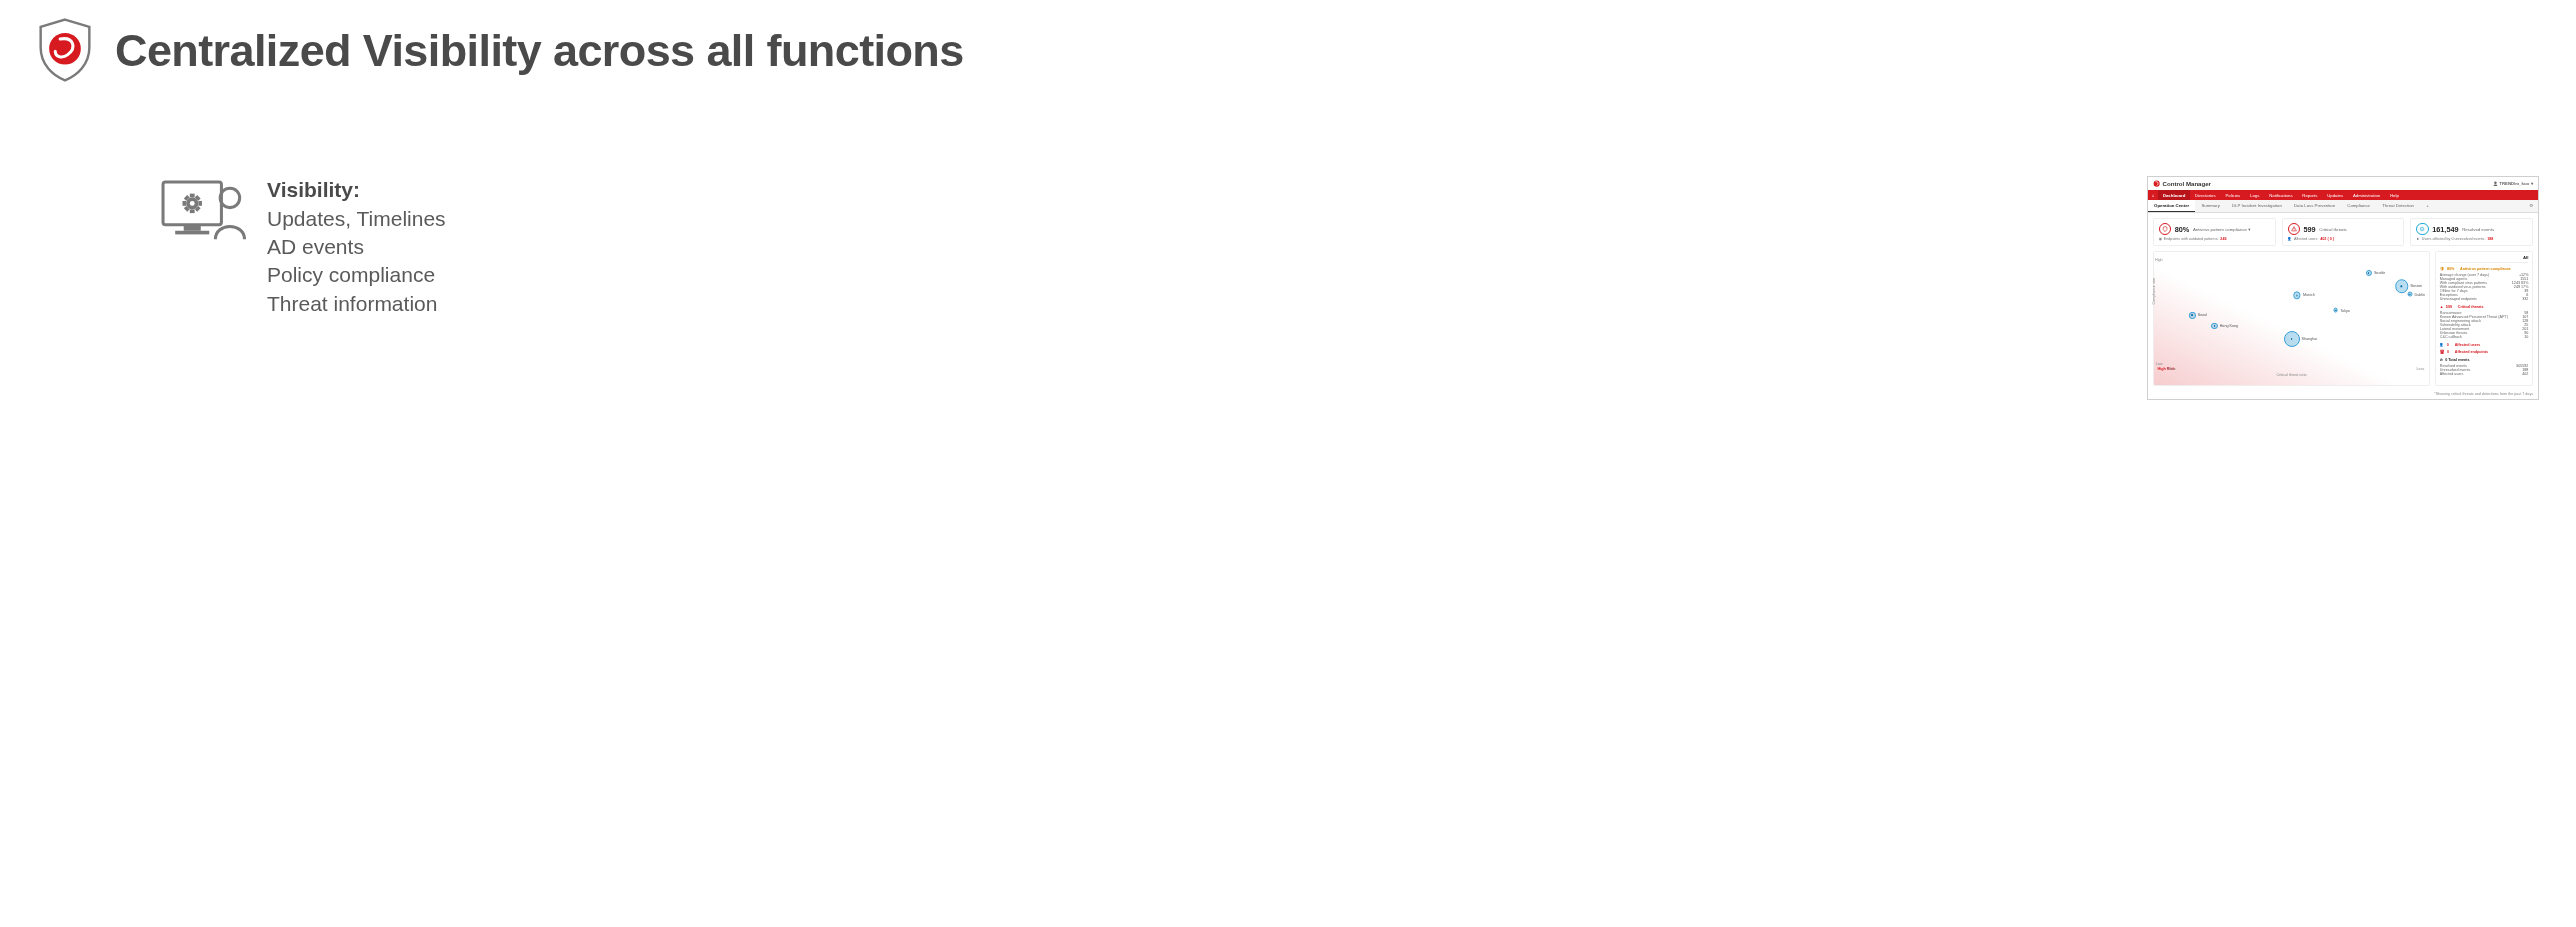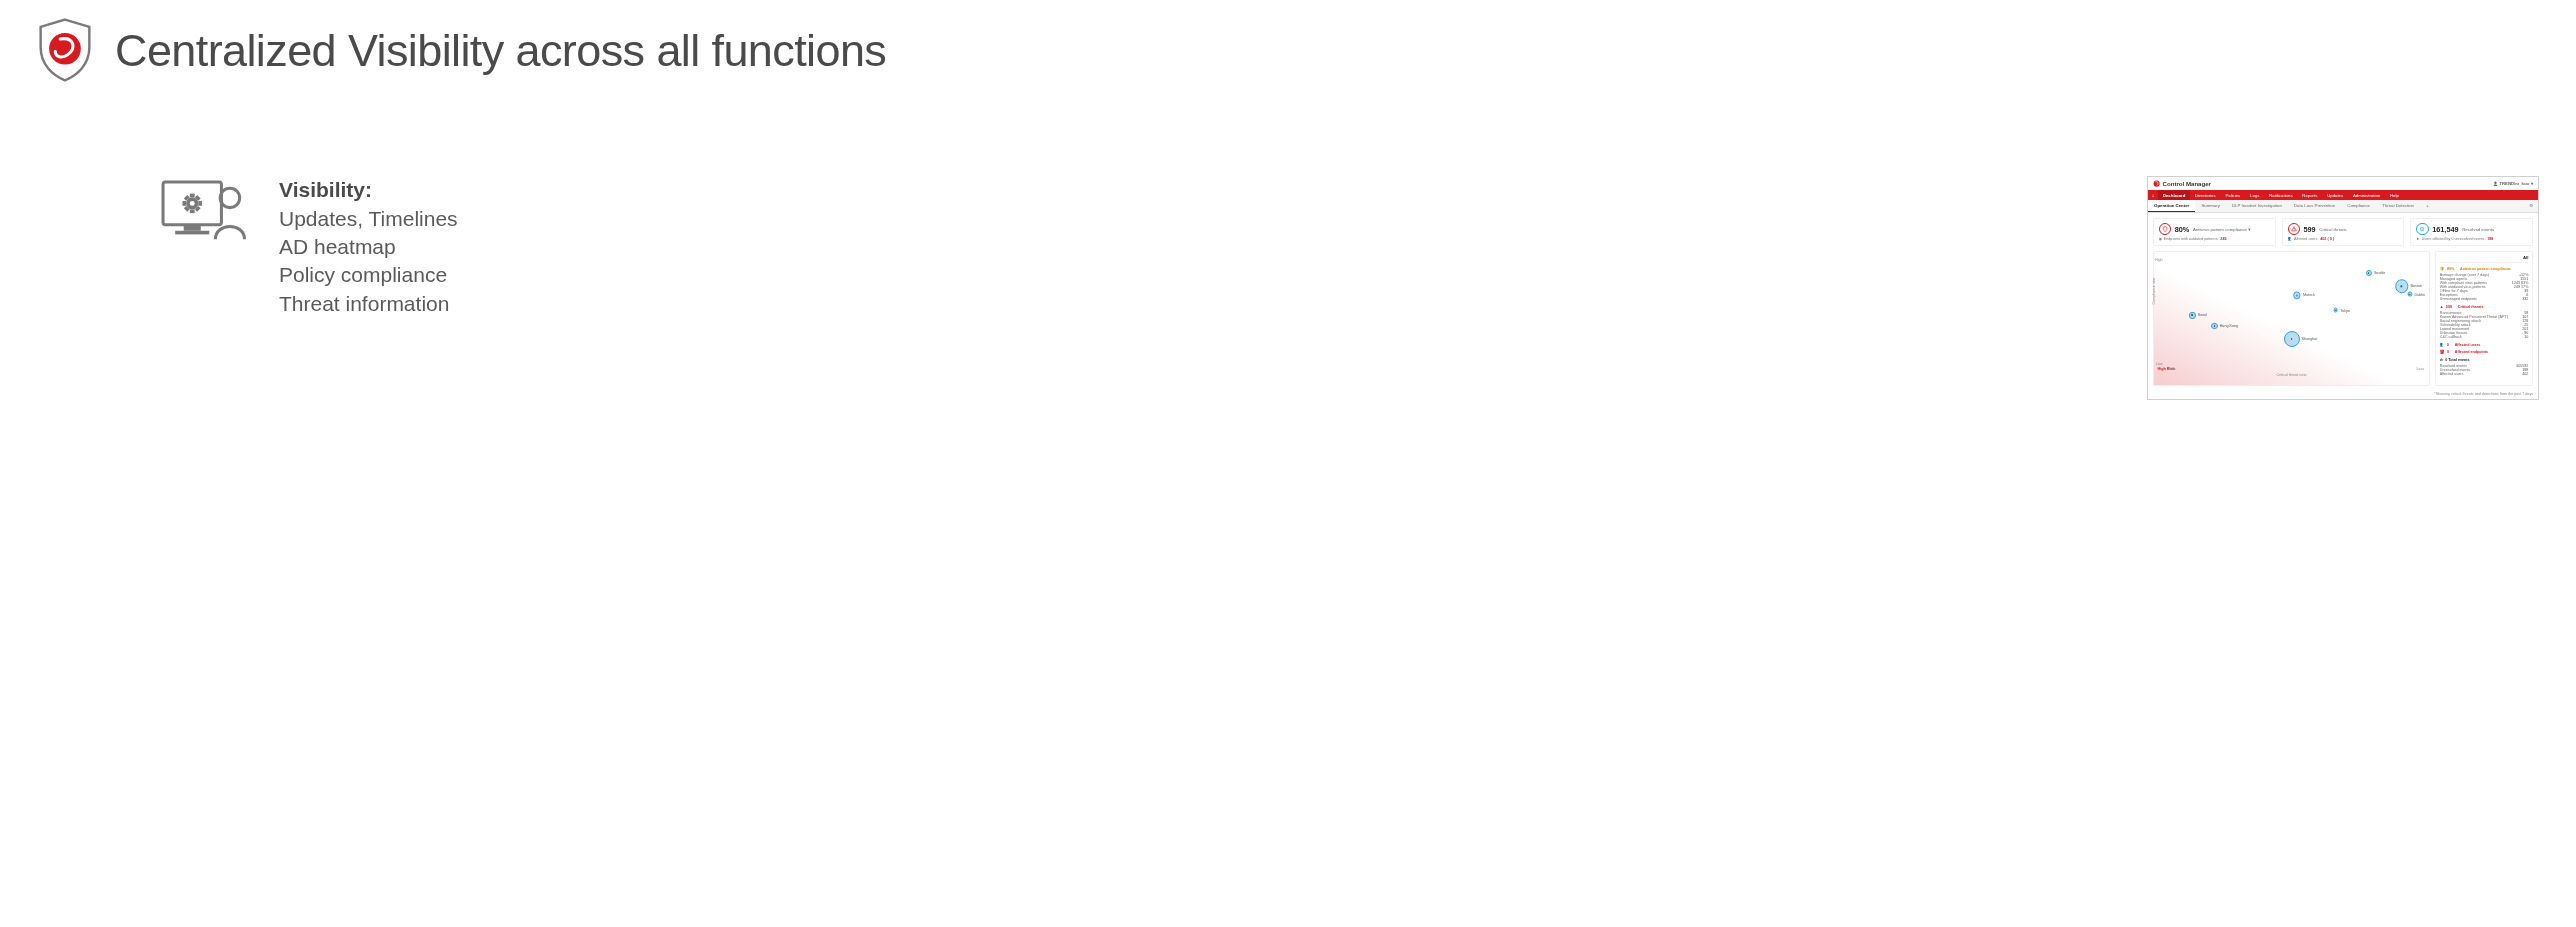--- a/index.html
+++ b/index.html
@@ -9,24 +9,24 @@
     --red-nav:#d71920;
     --blue:#1aa9d8;
     --grid:#e4e4e4;
     --box:#cfcfcf;
   }
   *{box-sizing:border-box;margin:0;padding:0;font-family:-apple-system,BlinkMacSystemFont,"Segoe UI",Helvetica,Arial,sans-serif;}
   body{background:#fff;padding:18.4px 37px 24.5px 37px;}
 
   
   .head{display:flex;align-items:center;gap:22px;}
-  .head h1{font-size:45px;font-weight:400;color:var(--txt-dark);letter-spacing:-0.6px;}
+  .head h1{font-size:45px;font-weight:700;color:var(--txt-dark);letter-spacing:-0.6px;}
 
   
-  .row{display:flex;align-items:flex-start;margin-top:92px;gap:28px;padding-left:122px;}
+  .row{display:flex;align-items:flex-start;margin-top:92px;gap:16px;padding-left:122px;}
   .iconbox{flex:0 0 auto;}
   .bullets{font-size:21px;line-height:1.35;color:var(--txt);}
   .bullets b{color:var(--txt-dark);}
 
   
   .dash-wrap{margin-left:auto;width:392px;flex:0 0 392px;border:0.6px solid var(--box);background:#fff;font-size:4.3px;color:#555;text-align:right;}
   .dash-top{display:flex;align-items:center;padding:2.4px 4.9px;font-size:6.1px;font-weight:600;color:#333;}
   .dash-top .spacer{flex:1;}
   .dash-top .user{font-size:4.3px;color:#666;display:flex;align-items:center;gap:1.8px;}
   .dash-nav{display:flex;background:var(--red-nav);color:#fff;font-size:4.3px;align-items:stretch;}
@@ -110,21 +110,21 @@
       <g fill="none" stroke="#7a7a7a" stroke-width="5">
         <circle cx="116" cy="36" r="16"></circle>
         <path d="M92 104 C92 76 140 76 140 104"></path>
       </g>
     </svg>
   </div>
 
   <div class="bullets">
     <div><b>Visibility:</b></div>
     <div>Updates, Timelines</div>
-    <div>AD heatmap</div>
+    <div>AD events</div>
     <div>Policy compliance</div>
     <div>Threat information</div>
   </div>
 
   <div class="dash-wrap">
 
     <div class="dash-top">
       <span>
         <svg width="7.3" height="7.3" viewBox="0 0 12 12">
             <circle cx="6" cy="6" r="5" fill="#d71920"></circle>

